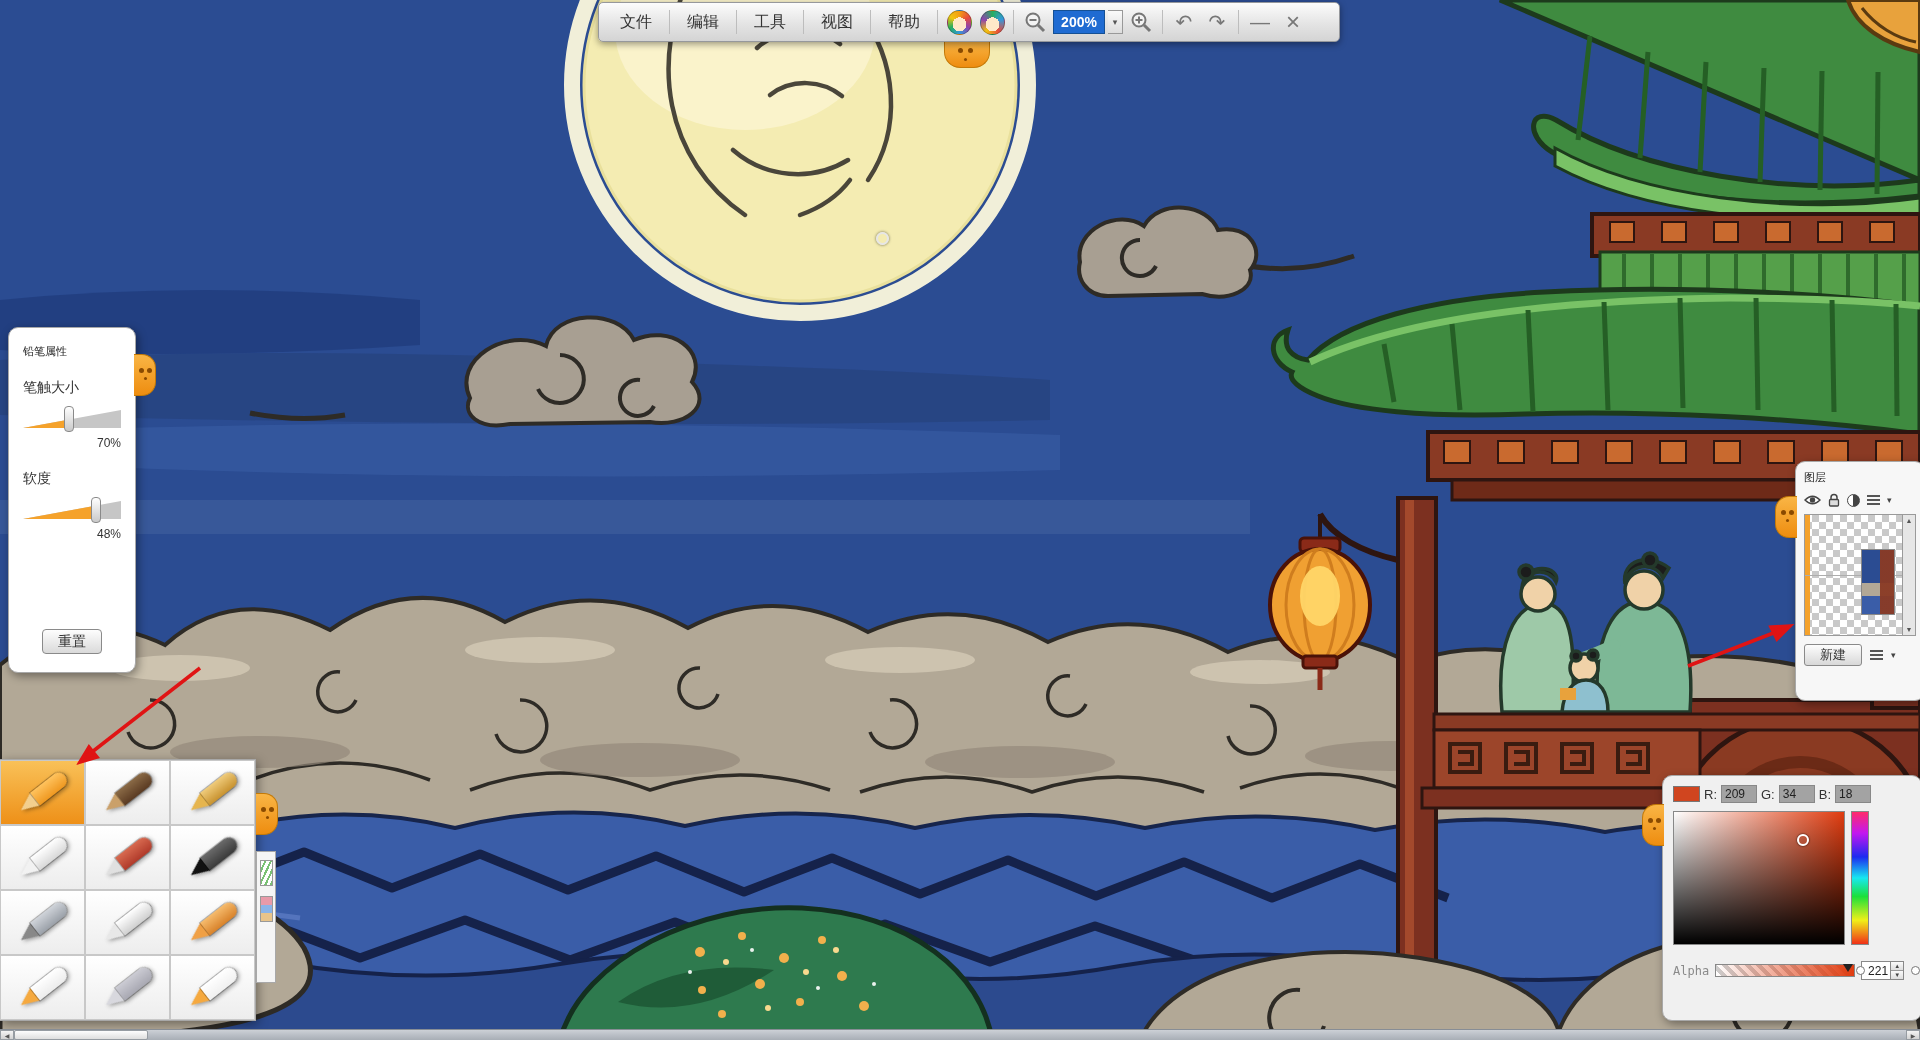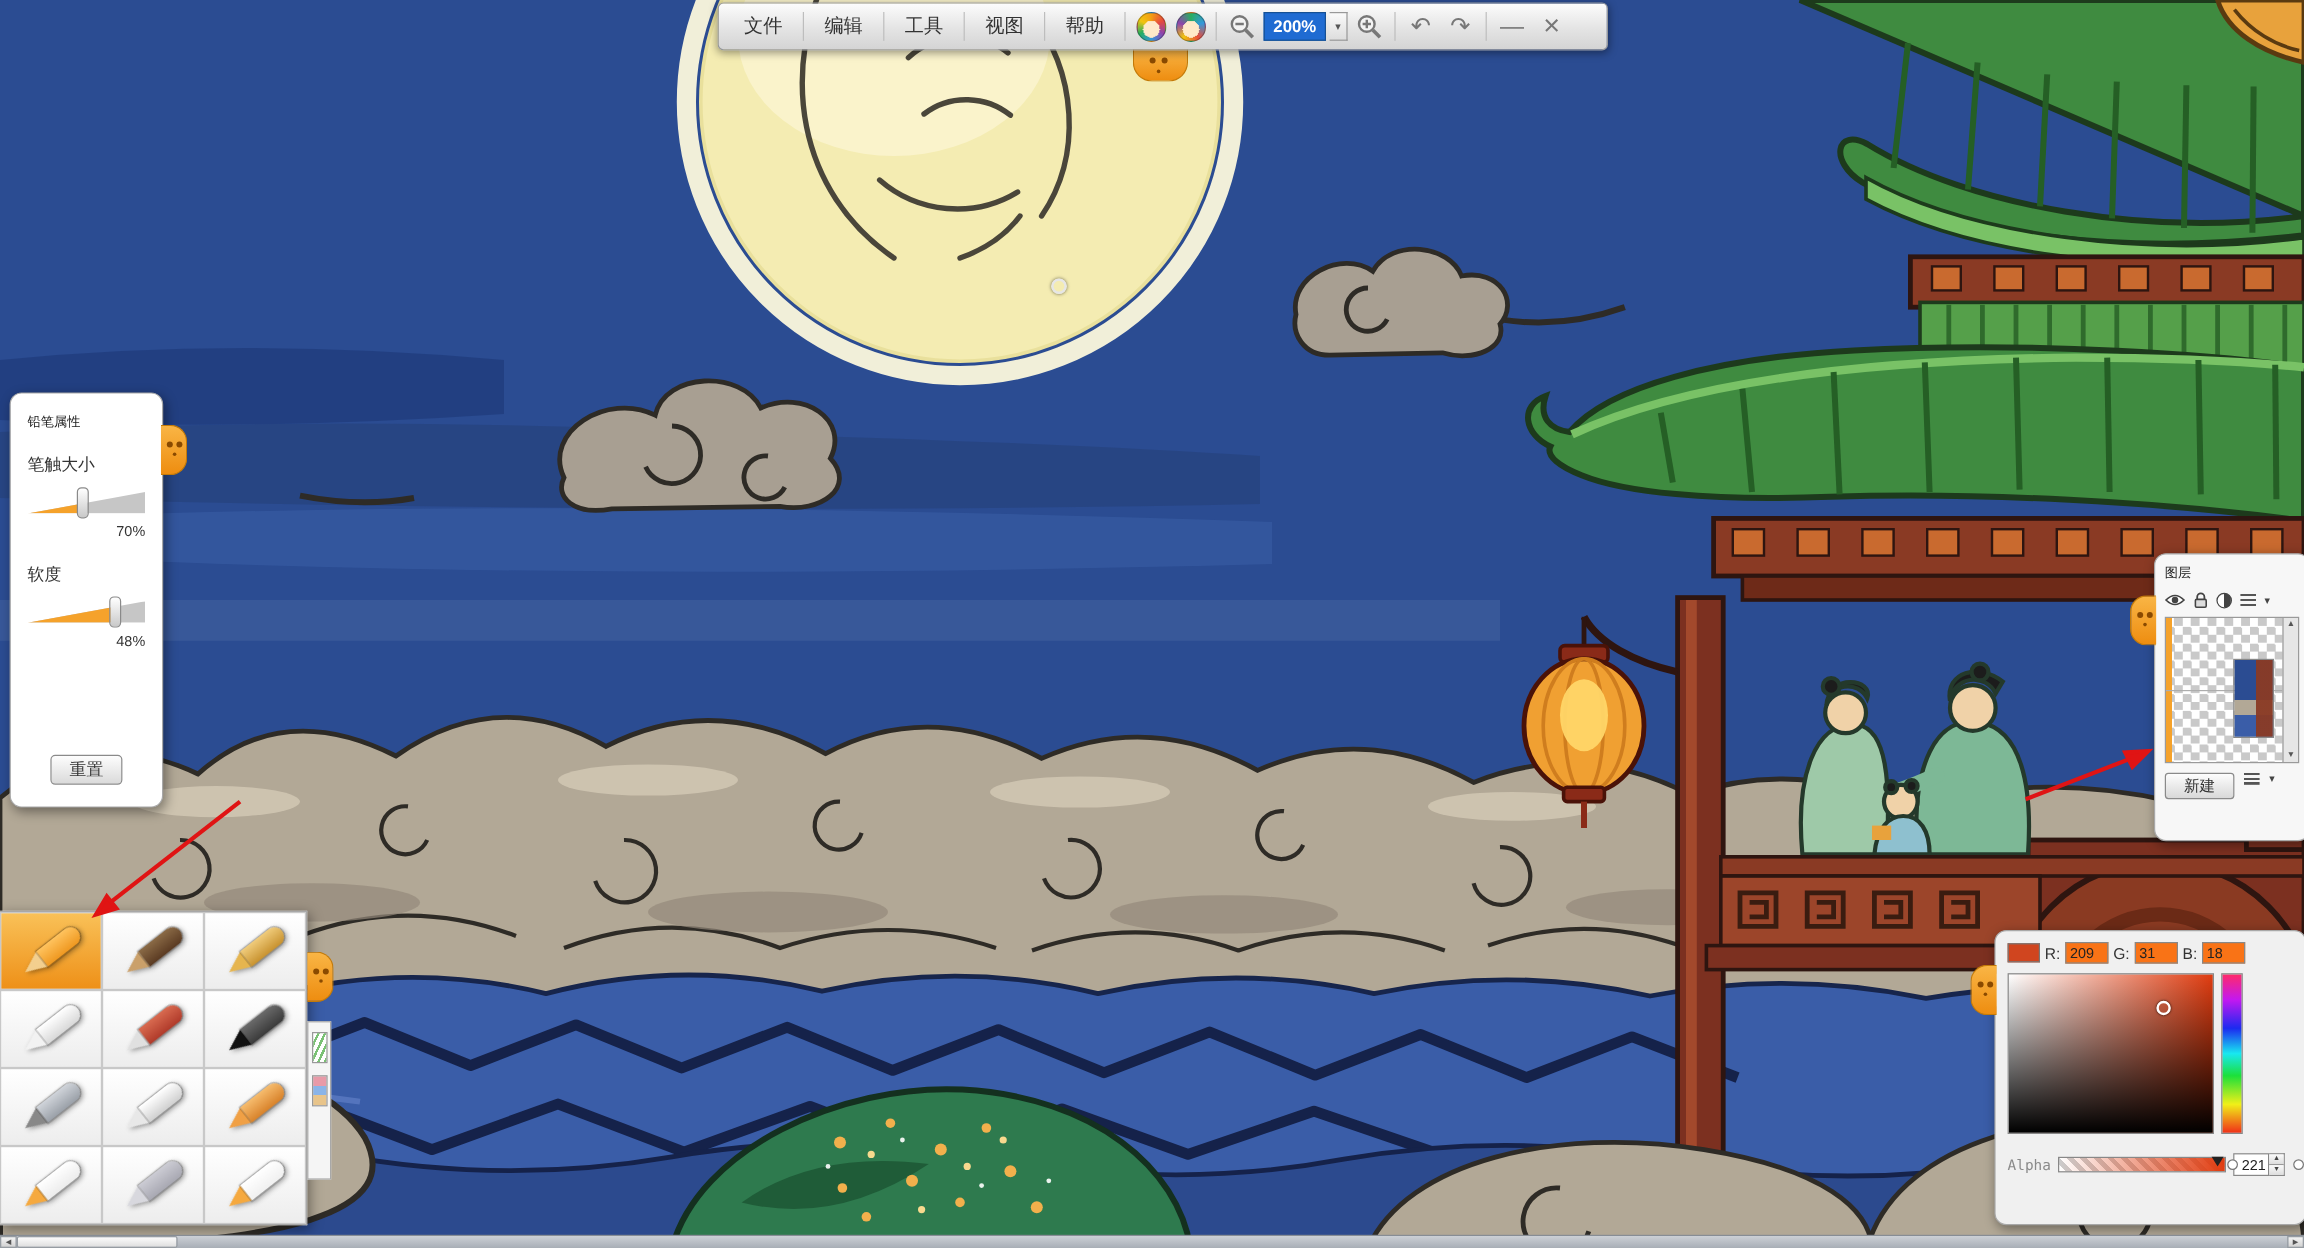--- a/index.html
+++ b/index.html
@@ -57,28 +57,28 @@
   .layers-panel{left:1795px;top:461px;width:130px;height:240px;padding:8px 8px;background:#f7f7f7}
   .l-icons{display:flex;align-items:center;gap:7px;margin-top:7px;height:16px}
   .contrast-icon{width:13px;height:13px;border:1px solid #444;border-radius:50%;background:linear-gradient(90deg,#fff 50%,#444 50%)}
   .list-icon{width:13px;height:10px;background:repeating-linear-gradient(#555 0 2px,rgba(0,0,0,0) 2px 4px)}
   .caret{font-size:9px;color:#444}
   .layer-list{position:relative;margin-top:6px;height:122px;border:1px solid #9a9a9a;background:repeating-conic-gradient(#c9c9c9 0 25%,#fff 0 50%);background-size:14px 14px;overflow:hidden}
   .layer-divider{position:absolute;left:0;right:13px;top:50%;height:1px;background:#adadad}
   .layer-sel-bar{position:absolute;left:0;top:0;bottom:0;width:5px;background:#f5a22b}
   .layer-thumb{position:absolute;right:20px;top:34px;width:34px;height:66px;border:1px solid #888;background:linear-gradient(90deg,rgba(0,0,0,0) 55%,rgba(138,58,36,.95) 55%),linear-gradient(180deg,#2b4c92 0 52%,#b2a896 52% 72%,#3a5da8 72% 100%)}
   .layer-scroll{position:absolute;right:0;top:0;bottom:0;width:13px;background:#e6e6e6;border-left:1px solid #9a9a9a;display:flex;flex-direction:column;justify-content:space-between;align-items:center;font-size:7px;color:#555;padding:2px 0}
-  .l-bottom{display:flex;gap:8px;margin-top:8px}
+  .l-bottom{display:flex;align-items:center;gap:8px;margin-top:8px}
   .small-btn{width:58px;height:22px;font-size:13px;color:#333;background:linear-gradient(#fdfdfd,#d8d8d8);border:1px solid #8a8a8a;border-radius:3px;display:flex;align-items:center;justify-content:center}
 
   
   .color-panel{left:1662px;top:775px;width:260px;height:246px;padding:9px 10px;background:#f0f0f0}
   .c-top{display:flex;align-items:center;gap:4px;font-size:13px;color:#333}
   .swatch{width:27px;height:16px;border:1px solid #777;flex:none}
-  .c-input{width:36px;height:18px;border:1px solid #888;background:#f97316;font-size:12px;color:#222;padding-left:3px;display:flex;align-items:center}
+  .c-input{width:36px;height:18px;border:1px solid #888;background:#a3a3a3;font-size:12px;color:#222;padding-left:3px;display:flex;align-items:center}
   .sv-wrap{display:flex;margin-top:8px;gap:6px}
   .sv-square{position:relative;width:172px;height:134px;border:1px solid #888}
   .sv-cursor{position:absolute;width:12px;height:12px;border:2px solid #fff;border-radius:50%;box-shadow:0 0 2px #000;transform:translate(-50%,-50%)}
   .hue-strip{width:18px;height:134px;border:1px solid #888;background:linear-gradient(#ff2a6a,#c318f0 16%,#1c2af0 34%,#18e8f0 50%,#1ce03a 64%,#f0f018 82%,#f03018 100%)}
   .mini-circle{position:absolute;width:9px;height:9px;border:1px solid #777;border-radius:50%;background:#fff}
   .c-alpha{display:flex;align-items:center;gap:6px;margin-top:16px}
   .alpha-label{font-family:"DejaVu Sans Mono","Liberation Mono",monospace;font-size:12px;color:#8a8a8a}
   .alpha-bar{position:relative;width:140px;height:13px;border:1px solid #888}
   .alpha-marker{position:absolute;right:1px;top:-1px;width:0;height:0;border-left:5px solid transparent;border-right:5px solid transparent;border-top:8px solid #222}
   .alpha-spin{display:flex;align-items:stretch}
@@ -511,21 +511,21 @@
   </div>
 </div>
 
 <div class="float-panel color-panel">
   <div class="handle handle-left" style="top:28px"></div>
   <div class="c-top">
     <div class="swatch" style="background: rgb(208, 69, 31);"></div>
     <span>R:</span>
     <div class="c-input">209</div>
     <span>G:</span>
-    <div class="c-input">31</div>
+    <div class="c-input">34</div>
     <span>B:</span>
     <div class="c-input">18</div>
   </div>
   <div class="sv-wrap">
     <div class="sv-square" style="background-image: linear-gradient(to top, rgb(0, 0, 0), rgba(0, 0, 0, 0)), linear-gradient(to right, rgb(255, 255, 255), rgb(224, 60, 16));">
       <div class="sv-cursor" style="left: 76%; top: 21%;"></div>
     </div>
     <div class="hue-strip"></div>
   </div>
   <div class="mini-circle" style="left:193px;top:190px"></div>

